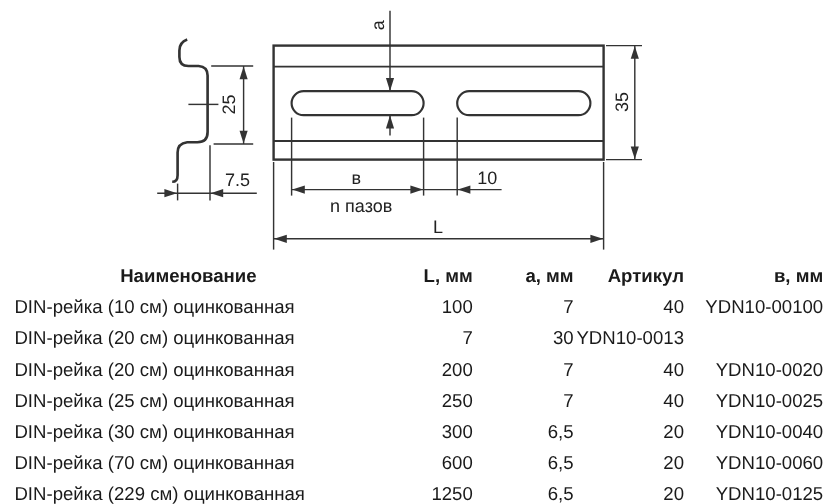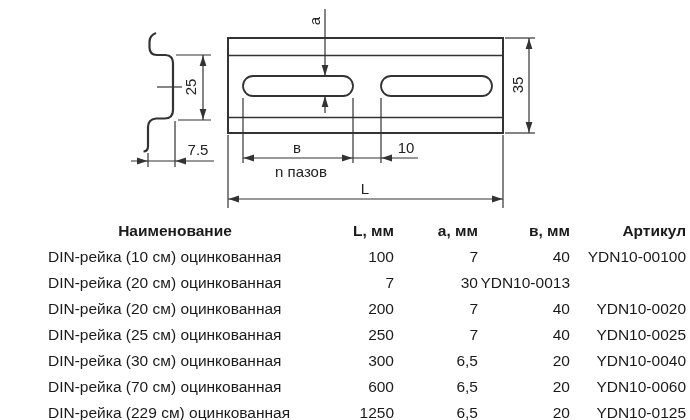--- a/index.html
+++ b/index.html
@@ -18,21 +18,21 @@
   .spec-table{
     position:absolute;left:4px;top:218px;width:686px;
     font-size:15.5px;line-height:1;
   }
   .trow{
     display:grid;
     grid-template-columns:306px 84px 84px 92px 116px;
     height:26px;align-items:center;
   }
   .cell{text-align:right;white-space:nowrap;}
-  .cell.name{text-align:left;padding-left:8px;margin-left:36px;}
+  .cell.name{text-align:left;padding-left:8px;}
   .thead .cell{font-weight:bold;}
   .thead .cell.name{text-align:center;padding-left:0;}
 </style>
 </head>
 <body>
 
 <svg class="drawing" width="690" height="214" viewBox="0 0 690 214">
   <g stroke="#333333" fill="none">
 
     <g>
@@ -107,22 +107,22 @@
     </g>
     <text transform="rotate(-90 518 85)" x="518" y="90" text-anchor="middle" stroke="none">35</text>
   </g>
 </svg>
 
 <div class="spec-table">
   <div class="trow thead">
     <div class="cell name">Наименование</div>
     <div class="cell">L, мм</div>
     <div class="cell">а, мм</div>
+    <div class="cell">Артикул</div>
     <div class="cell">в, мм</div>
-    <div class="cell">Артикул</div>
   </div>
 
   <div class="trow">
     <div class="cell name">DIN-рейка (10 см) оцинкованная</div>
     <div class="cell">100</div>
     <div class="cell">7</div>
     <div class="cell">40</div>
     <div class="cell">YDN10-00100</div>
   </div>
   <div class="trow">

